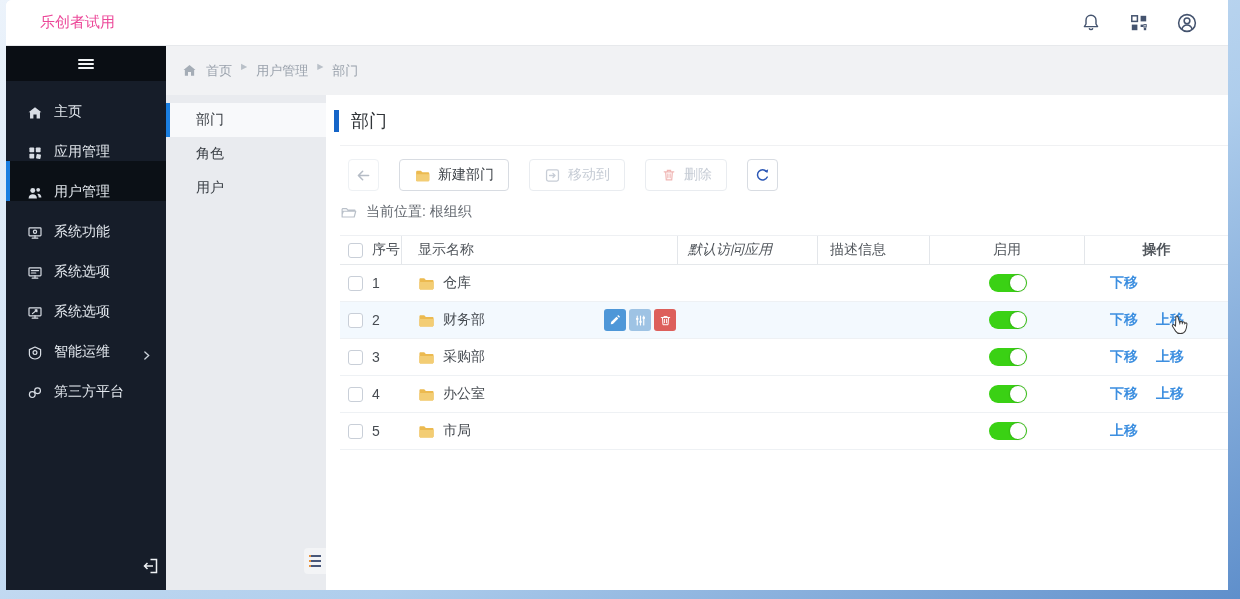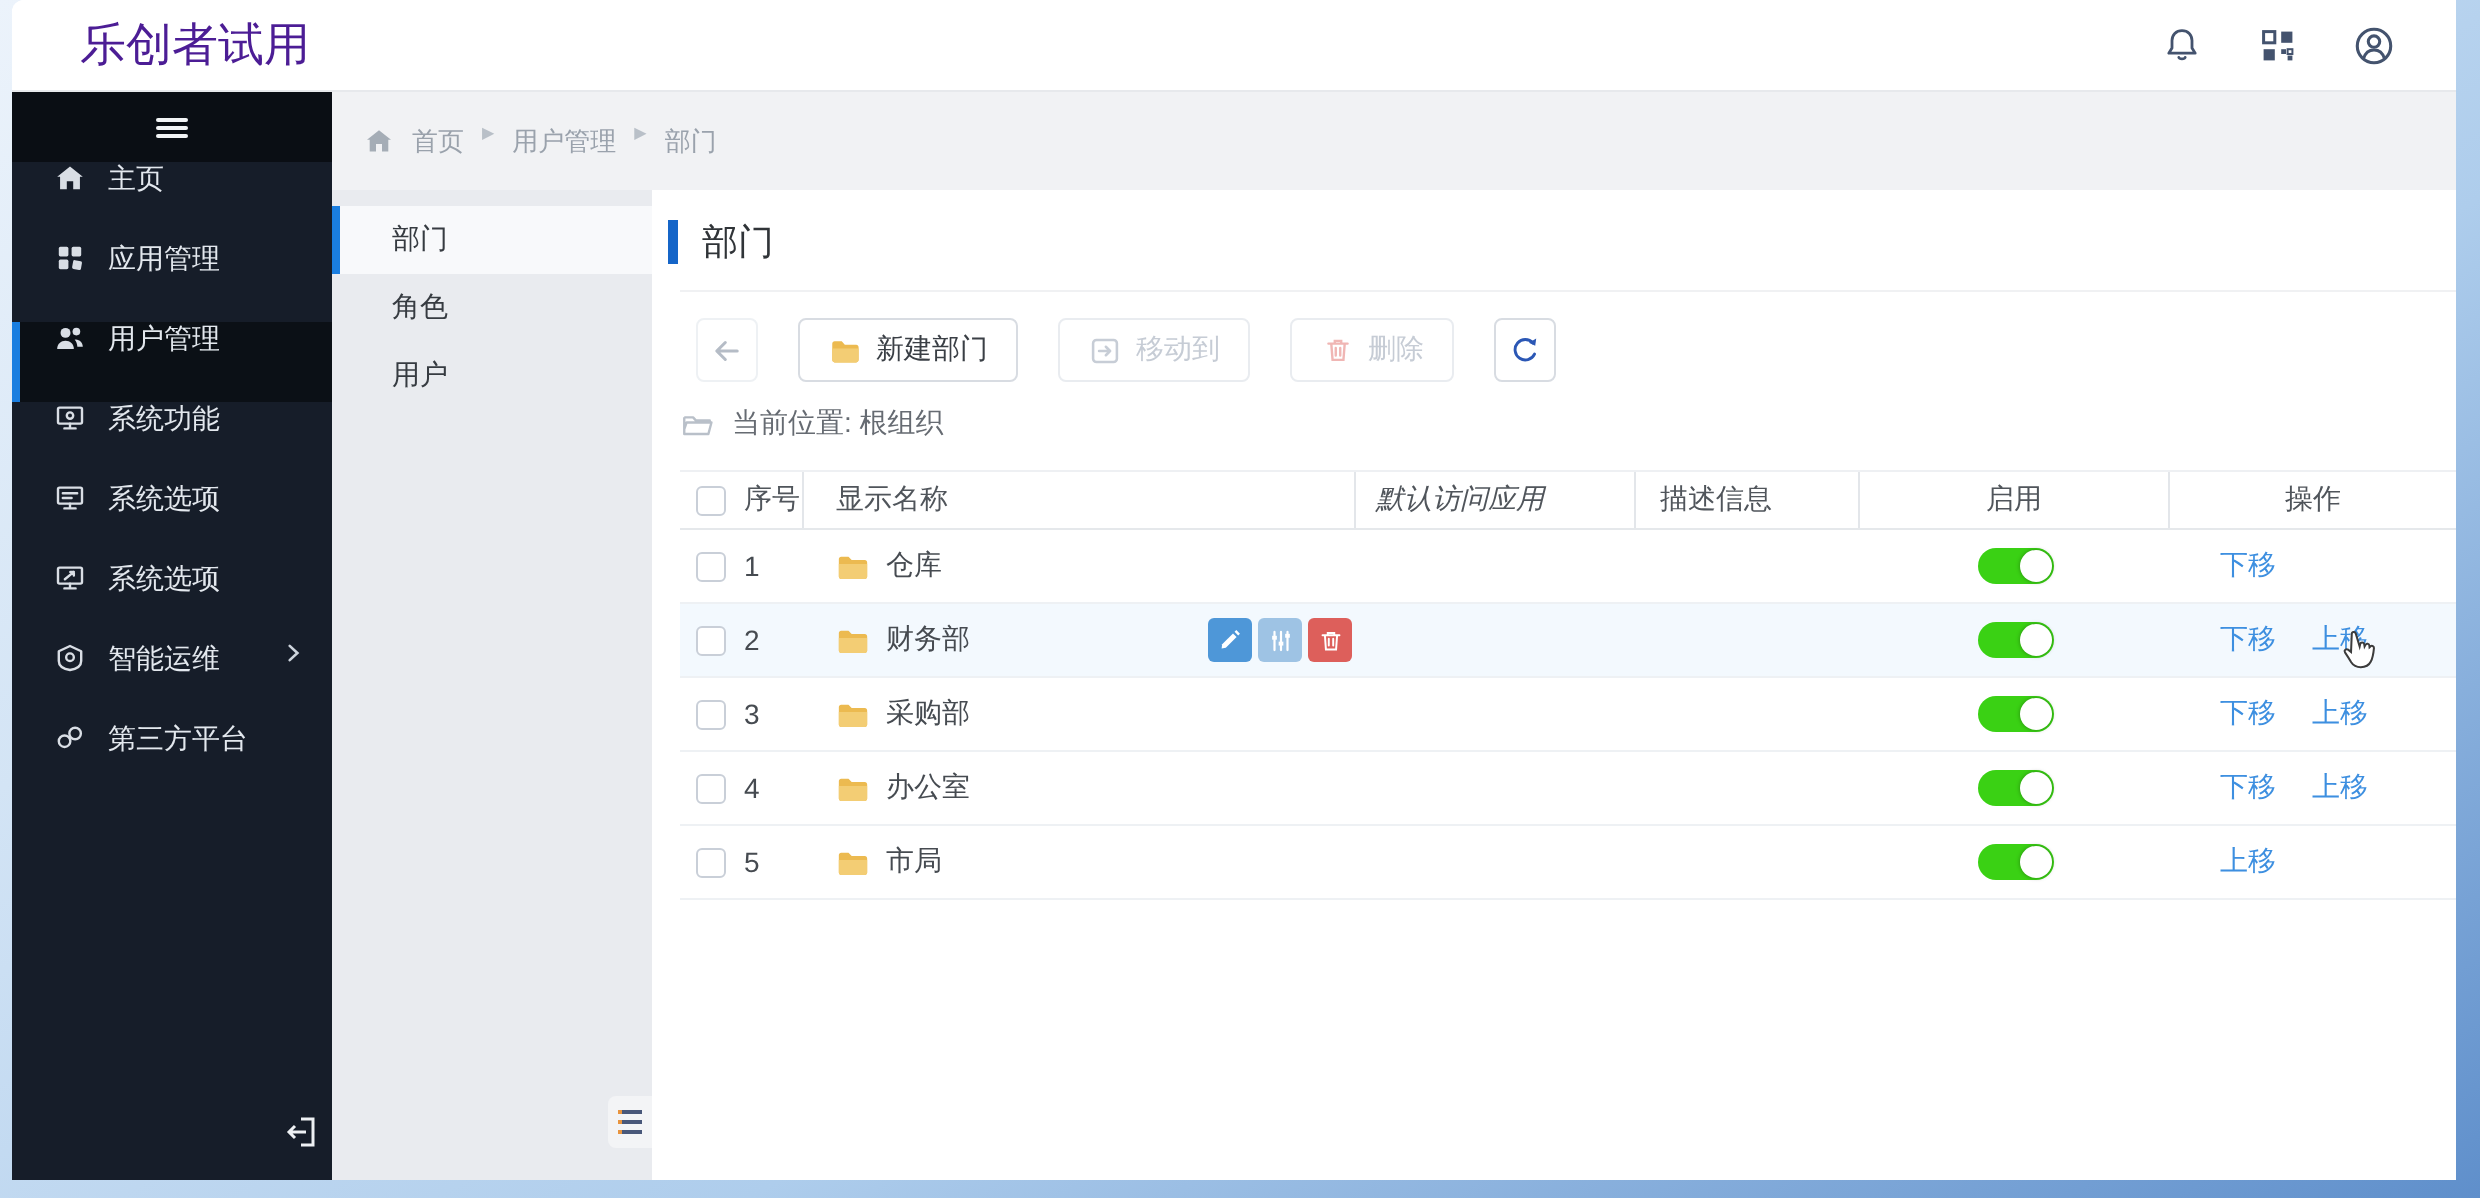--- a/index.html
+++ b/index.html
@@ -10,30 +10,30 @@
     position: relative;
     color:#3a3f45;
   }
   .window {
     position:absolute; left:6px; top:0; width:1222px; height:590px;
     background:#fff; overflow:hidden; border-radius:6px 0 0 0;
   }
   
   .app-header { height:46px; background:#fff; border-bottom:1px solid #e7e9ec;
     display:flex; align-items:center; padding:0 30px 0 34px; }
-  .app-title { font-size:23px; color:#4c1d95; }
+  .app-title { font-size:15px; color:#ec4899; }
   .header-icons { margin-left:auto; display:flex; align-items:center; gap:26px; }
   .header-icon { width:22px; height:22px; display:flex; align-items:center; justify-content:center; color:#44536e; cursor:pointer; }
   
   .main-row { display:flex; height:544px; }
   .dark-sidebar { width:160px; flex-shrink:0; background:#161d29; position:relative; }
   .sidebar-top { height:35px; background:#0a0e14; display:flex; align-items:center; justify-content:center; cursor:pointer; }
   .hamburger { width:16px; }
   .hamburger span { display:block; height:2px; background:#f2f4f6; margin:2px 0; border-radius:1px; }
-  .nav-item { height:40px; display:flex; align-items:flex-start; gap:11px; padding-left:21px;
+  .nav-item { height:40px; display:flex; align-items:flex-end; gap:11px; padding-left:21px;
     color:#e3e8ee; font-size:14px; cursor:pointer; }
   .nav-item.active { background:#0b1016; border-left:4px solid var(--accent,#1f8ceb); padding-left:17px; }
   .nav-icon { width:16px; height:16px; color:#d9dee5; display:flex; align-items:center; justify-content:center; flex-shrink:0; }
   .nav-chevron { margin-left:auto; margin-right:14px; color:#cdd4dc; width:11px; height:11px; }
   .sidebar-collapse { position:absolute; bottom:14px; right:5px; width:20px; height:20px; color:#eef1f4; cursor:pointer; }
   
   .right-col { flex:1; display:flex; flex-direction:column; min-width:0; }
   .breadcrumb-bar { height:49px; background:#f1f2f4; display:flex; align-items:center;
     padding-left:16px; gap:9px; color:#9aa2ac; font-size:13px; flex-shrink:0; }
   .crumb { cursor:pointer; }
@@ -69,21 +69,21 @@
   .th.b { border-right:1px solid #e3e6ea; }
   .tr { display:flex; height:37px; border-bottom:1px solid #eef1f4; color:#464b51; }
   .tr.hovered { background:#f3f9fe; }
   .td { display:flex; align-items:center; height:100%; }
   .c-check { width:32px; padding-left:8px; }
   .c-seq   { width:30px; }
   .c-name  { width:276px; padding-left:16px; gap:8px; position:relative; }
   .c-app   { width:140px; padding-left:10px;font-style:italic; }
   .c-desc  { width:112px; padding-left:12px; }
   .c-enable{ width:155px; justify-content:center; }
-  .c-ops   { width:143px; padding-left:25px; gap:18px; }
+  .c-ops   { width:143px; padding-left:25px; gap:18px;font-weight:bold; }
   .th.c-enable, .th.c-ops { justify-content:center; padding-left:0; }
   .checkbox { width:15px; height:15px; border:1px solid #c9cfd8; border-radius:3px; background:#fff; display:inline-block; cursor:pointer; }
   .folder-glyph { width:17px; height:15px; display:flex; flex-shrink:0; }
   .row-btns { position:absolute; right:2px; top:50%; transform:translateY(-50%); display:flex; gap:3px; }
   .row-btn { width:22px; height:22px; border-radius:3px; display:flex; align-items:center; justify-content:center; color:#fff; cursor:pointer; }
   .rb-edit { background:#4e97d8; }
   .rb-config { background:#9ec3e4; }
   .rb-delete { background:#dd5f5b; }
   .toggle { width:38px; height:18px; border-radius:10px; background:var(--toggle,#3ad114); position:relative; display:inline-block; cursor:pointer; }
   .toggle .knob { position:absolute; right:1px; top:1px; width:16px; height:16px; border-radius:50%; background:#fff; box-shadow:0 0 2px rgba(0,0,0,.35); }

